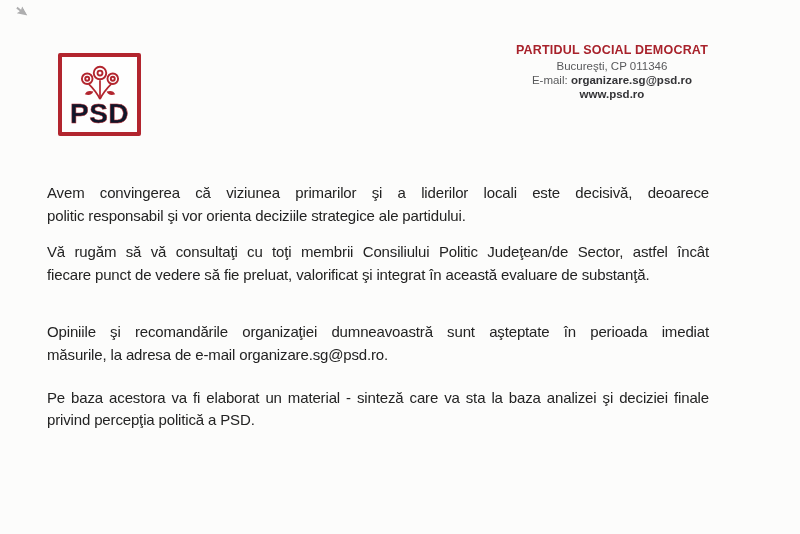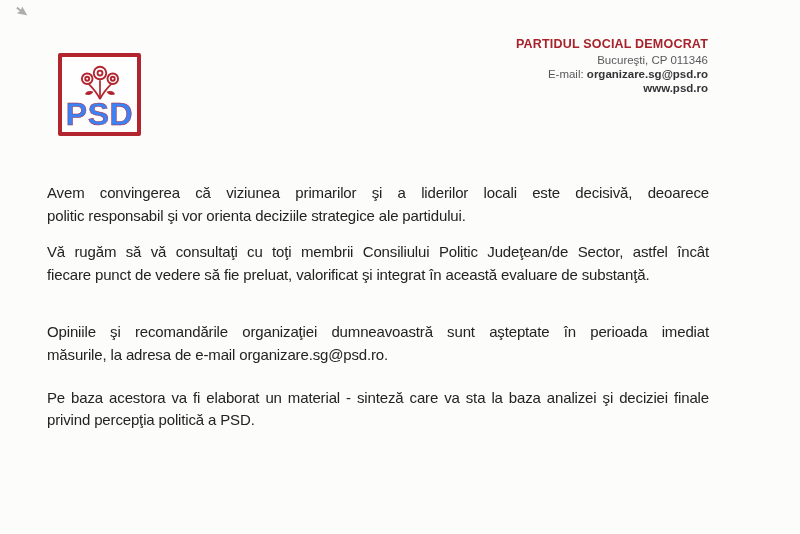--- a/index.html
+++ b/index.html
@@ -41,35 +41,35 @@
     flex-direction: column;
     align-items: center;
     justify-content: center;
   }
   .logo svg.roses {
     width: 46px;
     height: 36px;
     margin-top: 2px;
   }
   .logo-text {
-    color: #3b82f6;
+    color: #0f172a;
     font-weight: 700;
-    font-size: 32px;
+    font-size: 28px;
     line-height: 24px;
     letter-spacing: 0.5px;
     margin-top: 1px;
     -webkit-text-stroke: 0.5px #b2252e;
   }
 
   
   .letterhead {
     position: absolute;
-    top: 37px;
+    top: 43px;
     right: 92px;
-    text-align: right;
+    text-align: center;
   }
   .letterhead .org {
     color: #a8222b;
     font-weight: 700;
     font-size: 12.5px;
     line-height: 14px;
     letter-spacing: 0.2px;
     margin-bottom: 2px;
   }
   .letterhead .addr {

